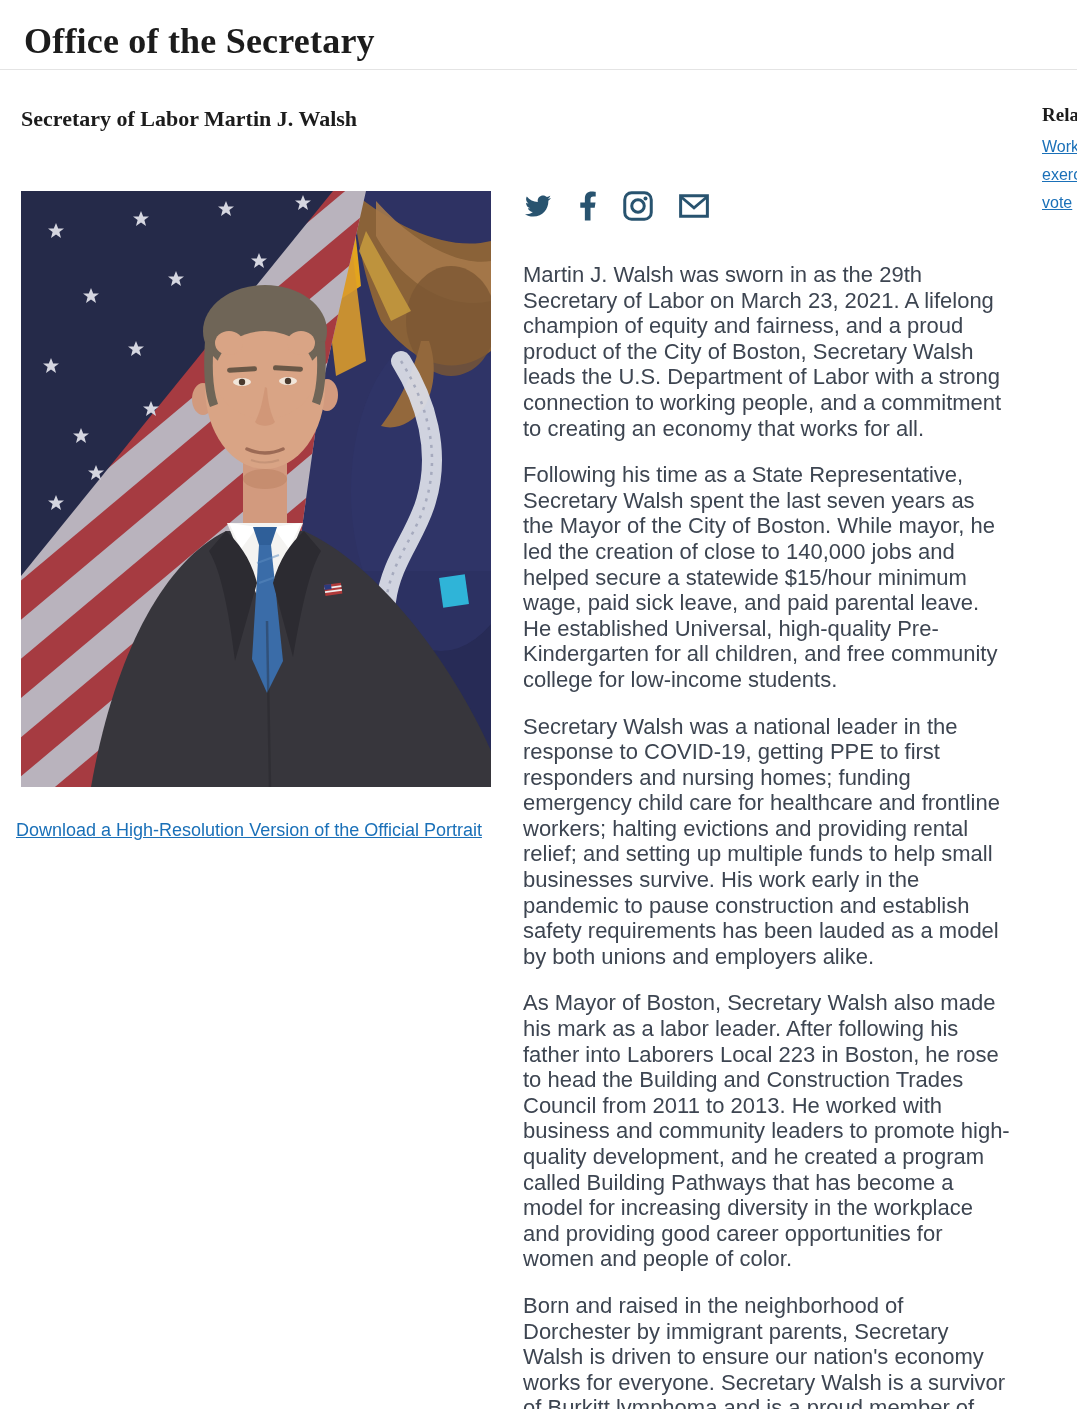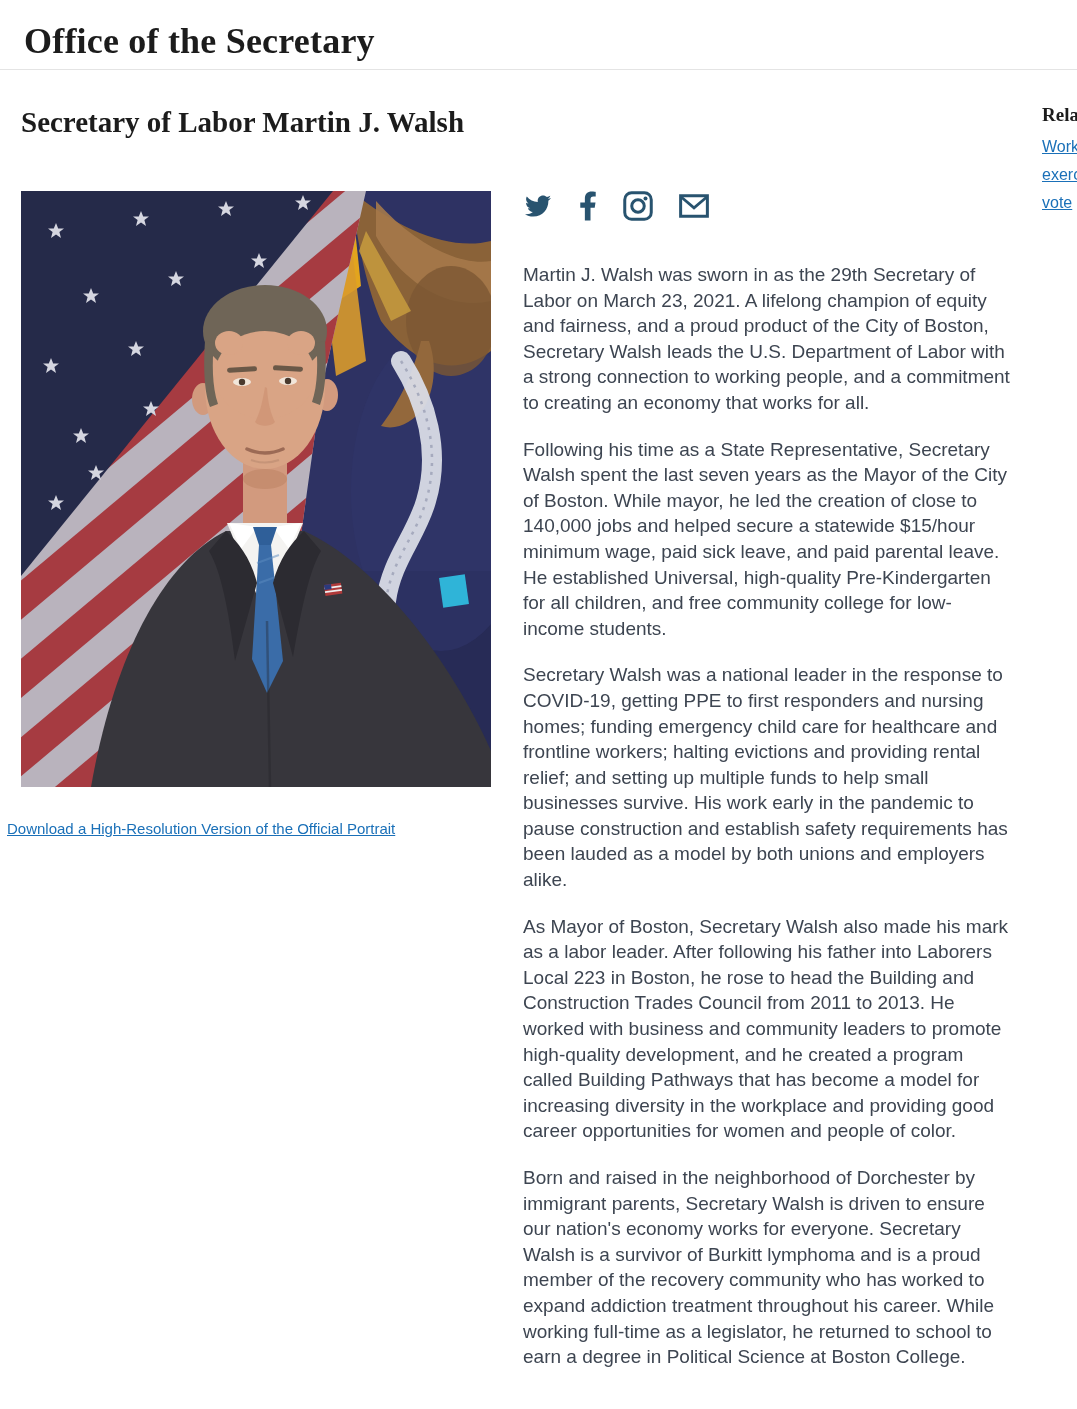--- a/index.html
+++ b/index.html
@@ -14,35 +14,35 @@
     font-family:"Liberation Serif","DejaVu Serif",serif;
     font-size:36px;font-weight:700;color:#1c1c1c;letter-spacing:.2px;
   }
   .header-divider{
     position:absolute;left:0;top:69px;width:1077px;height:1px;
     background:#e4e4e4;border:none;margin:0;
   }
   .article-heading{
     position:absolute;left:21px;top:106px;margin:0;
     font-family:"Liberation Serif","DejaVu Serif",serif;
-    font-size:29px;font-weight:700;color:#1c1c1c;
+    font-size:22px;font-weight:700;color:#1c1c1c;
   }
   .left-col{position:absolute;left:21px;top:191px;width:470px;}
   .portrait{width:470px;height:596px;display:block;background:#2e3263;}
   .download-link{
-    position:absolute;left:7px;top:820px;
-    font-size:15px;color:#1a70b8;text-decoration:underline;cursor:pointer;
+    position:absolute;left:16px;top:820px;
+    font-size:18px;color:#1a70b8;text-decoration:underline;cursor:pointer;
   }
   .right-col{position:absolute;left:523px;top:190px;width:487px;}
   .share-row{display:flex;align-items:center;gap:26px;height:32px;}
   .share-row a{display:inline-flex;align-items:center;cursor:pointer;}
   .share-row svg{display:block;}
   .bio{margin-top:40px;}
   .bio p{
-    margin:0 0 21px 0;font-size:19px;line-height:25.6px;color:#3d4551;
+    margin:0 0 21px 0;font-size:22px;line-height:25.6px;color:#3d4551;
   }
   .related{
     position:absolute;left:1042px;top:104px;width:220px;
   }
   .related-heading{
     margin:0 0 12px 0;
     font-family:"Liberation Serif","DejaVu Serif",serif;
     font-size:19px;font-weight:700;color:#1c1c1c;
   }
   .related a{

